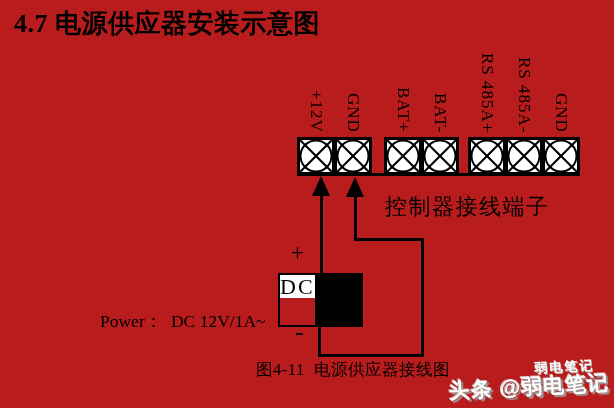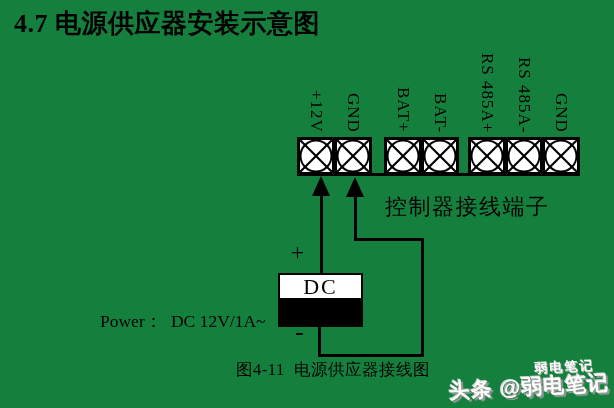--- a/index.html
+++ b/index.html
@@ -1,20 +1,20 @@
 <!DOCTYPE html>
 <html><head>
 <meta charset="utf-8">
 <style>
   html, body { margin: 0; padding: 0; background: #ffffff; }
   .stage {
     position: relative;
     width: 614px;
     height: 408px;
-    background: #15803d;
+    background: #b91c1c;
     overflow: hidden;
     font-family: "Liberation Serif", "DejaVu Serif", serif;
     color: #000000;
   }
   
   .page-title {
     position: absolute;
     left: 14px; top: 6px;
     font-size: 26px;
     font-weight: 600;
@@ -50,21 +50,21 @@
   }
   .ps-desc {
     position: absolute;
     left: 100px; top: 271px;
     font-size: 17.5px;
     line-height: 20px;
     white-space: pre;
   }
   .caption {
     position: absolute;
-    left: 236px; top: 359px;
+    left: 256px; top: 359px;
     font-size: 16.5px;
     letter-spacing: 0.5px;
     white-space: pre;
   }
   
   .wire { position: absolute; background: #000000; }
   .arrow-head {
     position: absolute;
     width: 0; height: 0;
     border-left: 9px solid transparent;
@@ -72,21 +72,21 @@
     border-bottom: 20px solid #000000;
   }
   
   .dcbox {
     position: absolute;
     left: 278px; top: 273px;
     width: 85px; height: 54px;
     border: 2.5px solid #000000;
     box-sizing: border-box;
     display: flex;
-    flex-direction: column;
+    flex-direction: row;
   }
   .dc-top {
     height: 23px;
     background: #ffffff;
     text-align: center;
     font-size: 22px;
     line-height: 23px;
     letter-spacing: 2px;
   }
   .dc-bottom { flex: 1; background: #000000; }

